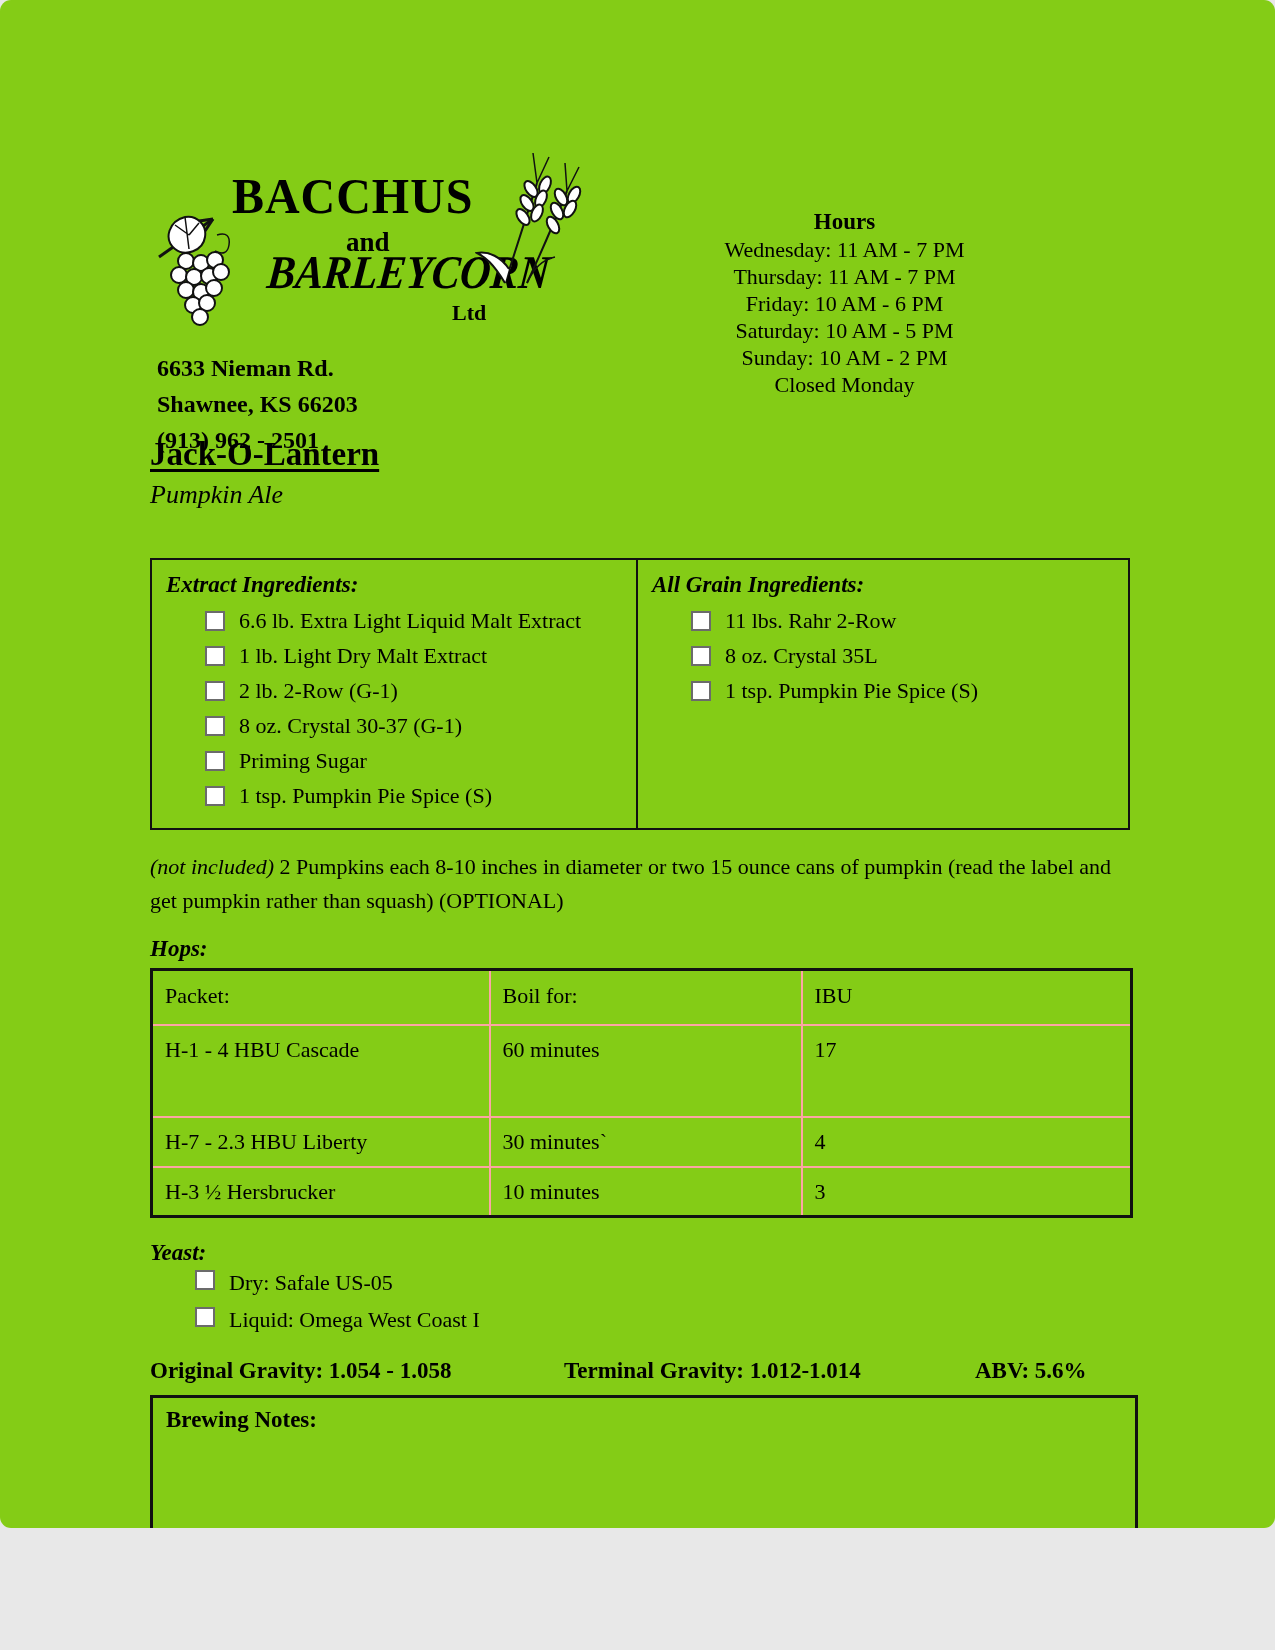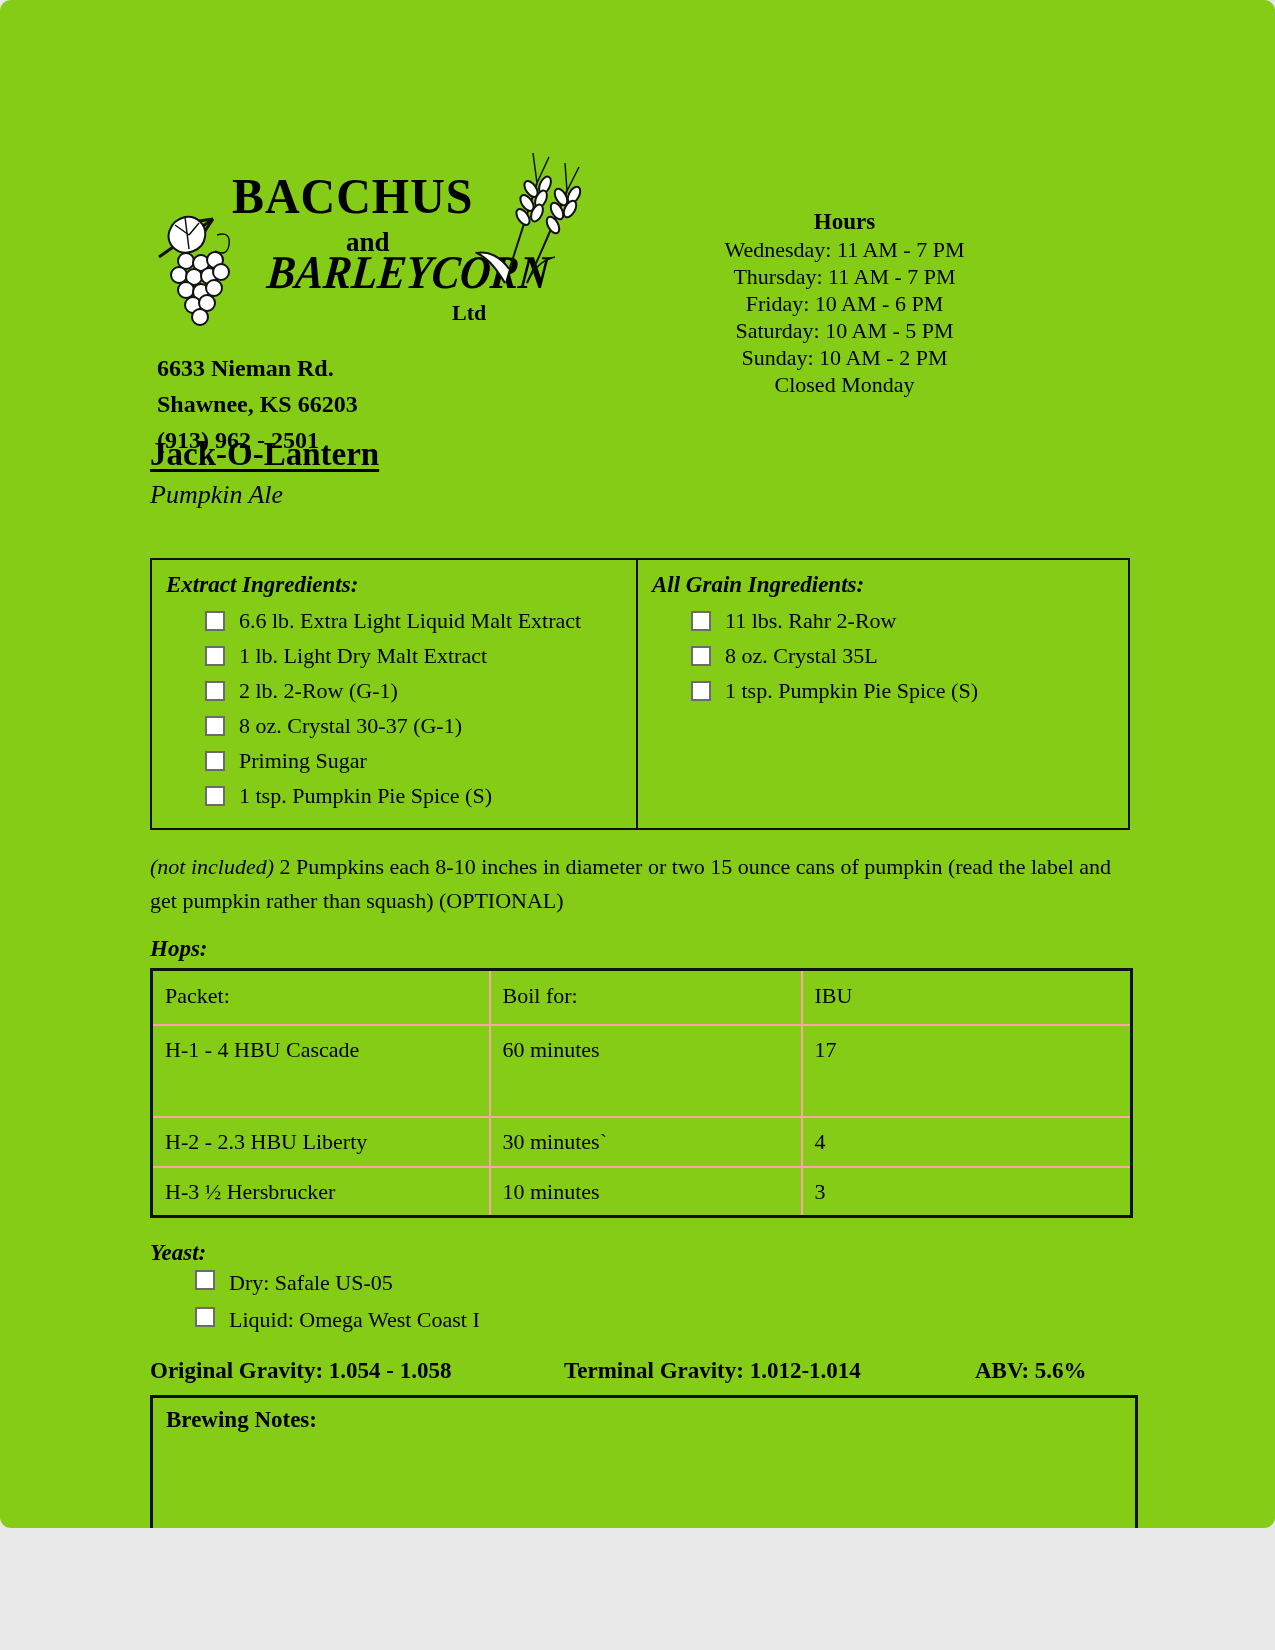--- a/index.html
+++ b/index.html
@@ -242,21 +242,21 @@
       <td>Packet:</td>
       <td>Boil for:</td>
       <td>IBU</td>
     </tr>
     <tr class="r1">
       <td>H-1 - 4 HBU Cascade</td>
       <td>60 minutes</td>
       <td>17</td>
     </tr>
     <tr class="r2">
-      <td>H-2 - 2.3 HBU Liberty</td>
+      <td>H-7 - 2.3 HBU Liberty</td>
       <td>30 minutes`</td>
       <td>4</td>
     </tr>
     <tr class="r3">
       <td>H-3 ½ Hersbrucker</td>
       <td>10 minutes</td>
       <td>3</td>
     </tr>
   </tbody>
     </table>

